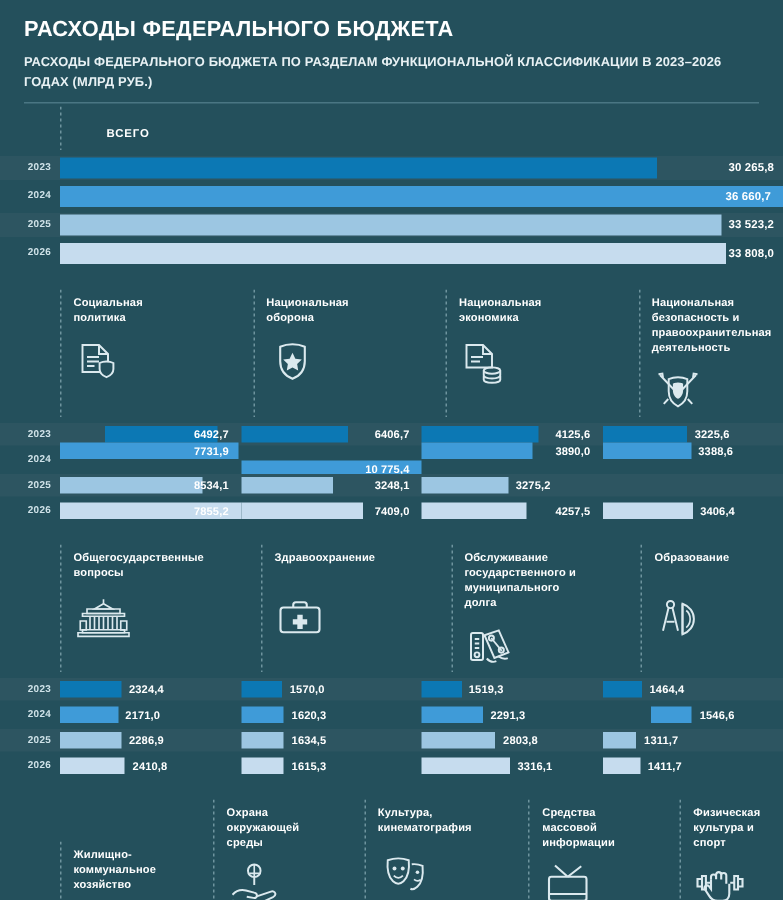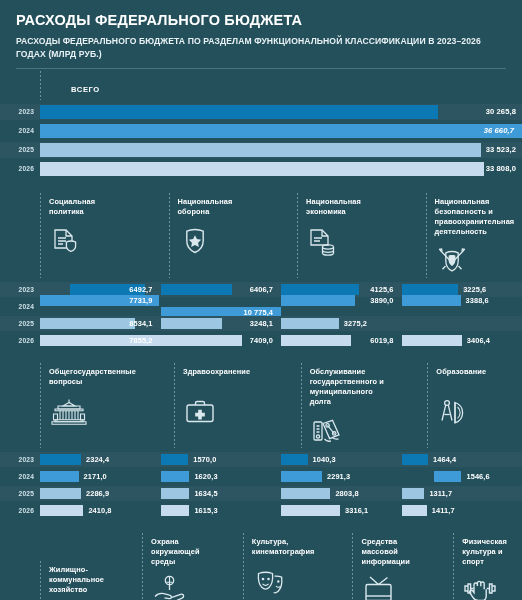--- a/index.html
+++ b/index.html
@@ -161,21 +161,21 @@
         <div class="cells">
           <div class="cell" style="flex: 1 1 100%;">
             <div class="bar" style="width: 82.5565%; background: rgb(12, 120, 180);"></div>
             <div class="val inside">30 265,8</div>
           </div>
         </div>
       </div>
       <div class="bar-row total-row">
         <div class="year">2024</div>
         <div class="cells">
-          <div class="cell" style="flex: 1 1 100%; font-style: italic;">
+          <div class="cell" style="flex: 1 1 100%;">
             <div class="bar" style="width: 100%; background: rgb(63, 155, 216);"></div>
             <div class="val inside" style="right: 8px;">36 660,7</div>
           </div>
         </div>
       </div>
       <div class="bar-row total-row band">
         <div class="year">2025</div>
         <div class="cells">
           <div class="cell" style="flex: 1 1 100%;">
             <div class="bar" style="width: 91.4418%; background: rgb(156, 198, 226);"></div>
@@ -312,21 +312,21 @@
             <div class="cell" style="flex: 1 1 25%; max-width: 25%;">
               <div class="bar" style="width: 100%; background: rgb(198, 220, 238);"></div>
               <div class="val inside">7855,2</div>
             </div>
             <div class="cell" style="flex: 1 1 25%; max-width: 25%;">
               <div class="bar" style="width: 68%; background: rgb(198, 220, 238);"></div>
               <div class="val inside">7409,0</div>
             </div>
             <div class="cell" style="flex: 1 1 25%; max-width: 25%;">
               <div class="bar" style="width: 58%; background: rgb(198, 220, 238);"></div>
-              <div class="val inside">6019,8</div>
+              <div class="val inside">4257,5</div>
             </div>
             <div class="cell" style="flex: 1 1 25%; max-width: 25%;">
               <div class="bar" style="width: 50%; background: rgb(198, 220, 238);"></div>
               <div class="val">3406,4</div>
             </div>
           </div>
         </div>
       </div>
     </div>
     <div class="blockgap"></div>
@@ -393,21 +393,21 @@
             <div class="cell" style="flex: 1 1 25%; max-width: 25%;">
               <div class="bar" style="width: 34%; background: rgb(12, 120, 180);"></div>
               <div class="val">2324,4</div>
             </div>
             <div class="cell" style="flex: 1 1 25%; max-width: 25%;">
               <div class="bar" style="width: 23%; background: rgb(12, 120, 180);"></div>
               <div class="val">1570,0</div>
             </div>
             <div class="cell" style="flex: 1 1 25%; max-width: 25%;">
               <div class="bar" style="width: 22%; background: rgb(12, 120, 180);"></div>
-              <div class="val">1040,3</div>
+              <div class="val">1519,3</div>
             </div>
             <div class="cell" style="flex: 1 1 25%; max-width: 25%;">
               <div class="bar" style="width: 22%; background: rgb(12, 120, 180);"></div>
               <div class="val">1464,4</div>
             </div>
           </div>
         </div>
         <div class="bar-row">
           <div class="year">2024</div>
           <div class="cells">

